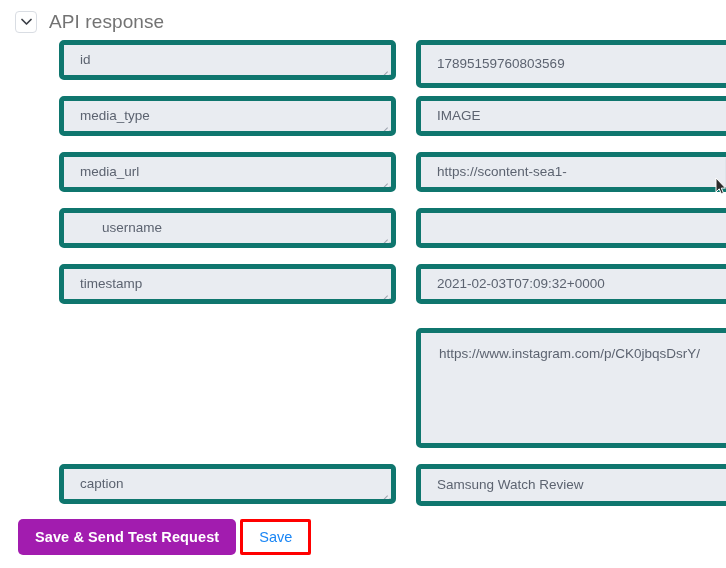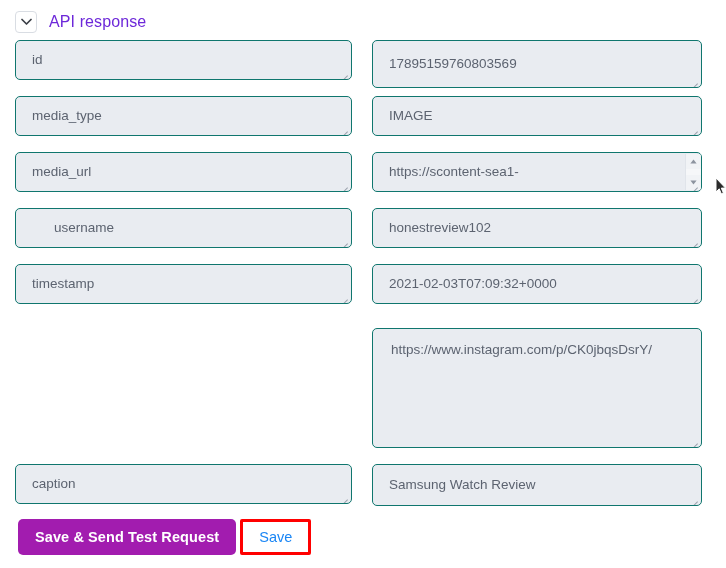--- a/index.html
+++ b/index.html
@@ -33,48 +33,49 @@
     border-radius: 4px;
     background: #ffffff;
     display: flex;
     align-items: center;
     justify-content: center;
     cursor: pointer;
     padding: 0;
   }
   .collapse-btn svg { display: block; }
   .section-title {
-    font-size: 16px;
-    color: #6d28d9;
+    font-size: 19px;
+    color: #737373;
     letter-spacing: .1px;
     white-space: nowrap;
   }
 
   
   .rows {
     position: absolute;
     left: 0;
     top: 40px;
     width: 726px;
   }
   .row {
     position: relative;
     width: 726px;
   }
   .field {
     position: absolute;
     background: #e9ecf1;
-    border: 1px solid #0f766e;
+    border: 5px solid #0f766e;
     border-radius: 5px;
     font-size: 13.5px;
     color: #5c6370;
     padding: 0 16px;
     display: flex;
     align-items: center;
     overflow: hidden;
+    margin-left: 44px;
   }
   .field.key {
     left: 15px;
     width: 337px;
   }
   .field.val {
     left: 372px;
     width: 330px;
   }
   .field .txt {
@@ -259,21 +260,20 @@
         </div>
         <span class="grip"></span>
       </div>
     </div>
     <div class="row" style="height: 40px; margin-bottom: 16px;">
       <div class="field key" style="height: 40px; top: 0px; padding-left: 38px;">
         <span class="txt">username</span>
         <span class="grip"></span>
       </div>
       <div class="field val" style="height: 40px; top: 0px;">
-        <span class="txt">honestreview102</span>
         <span class="grip"></span>
       </div>
     </div>
     <div class="row" style="height: 48px; margin-bottom: 16px;">
       <div class="field key" style="height: 40px; top: 0px;">
         <span class="txt">timestamp</span>
         <span class="grip"></span>
       </div>
       <div class="field val" style="height: 40px; top: 0px;">
         <span class="txt">2021-02-03T07:09:32+0000</span>

